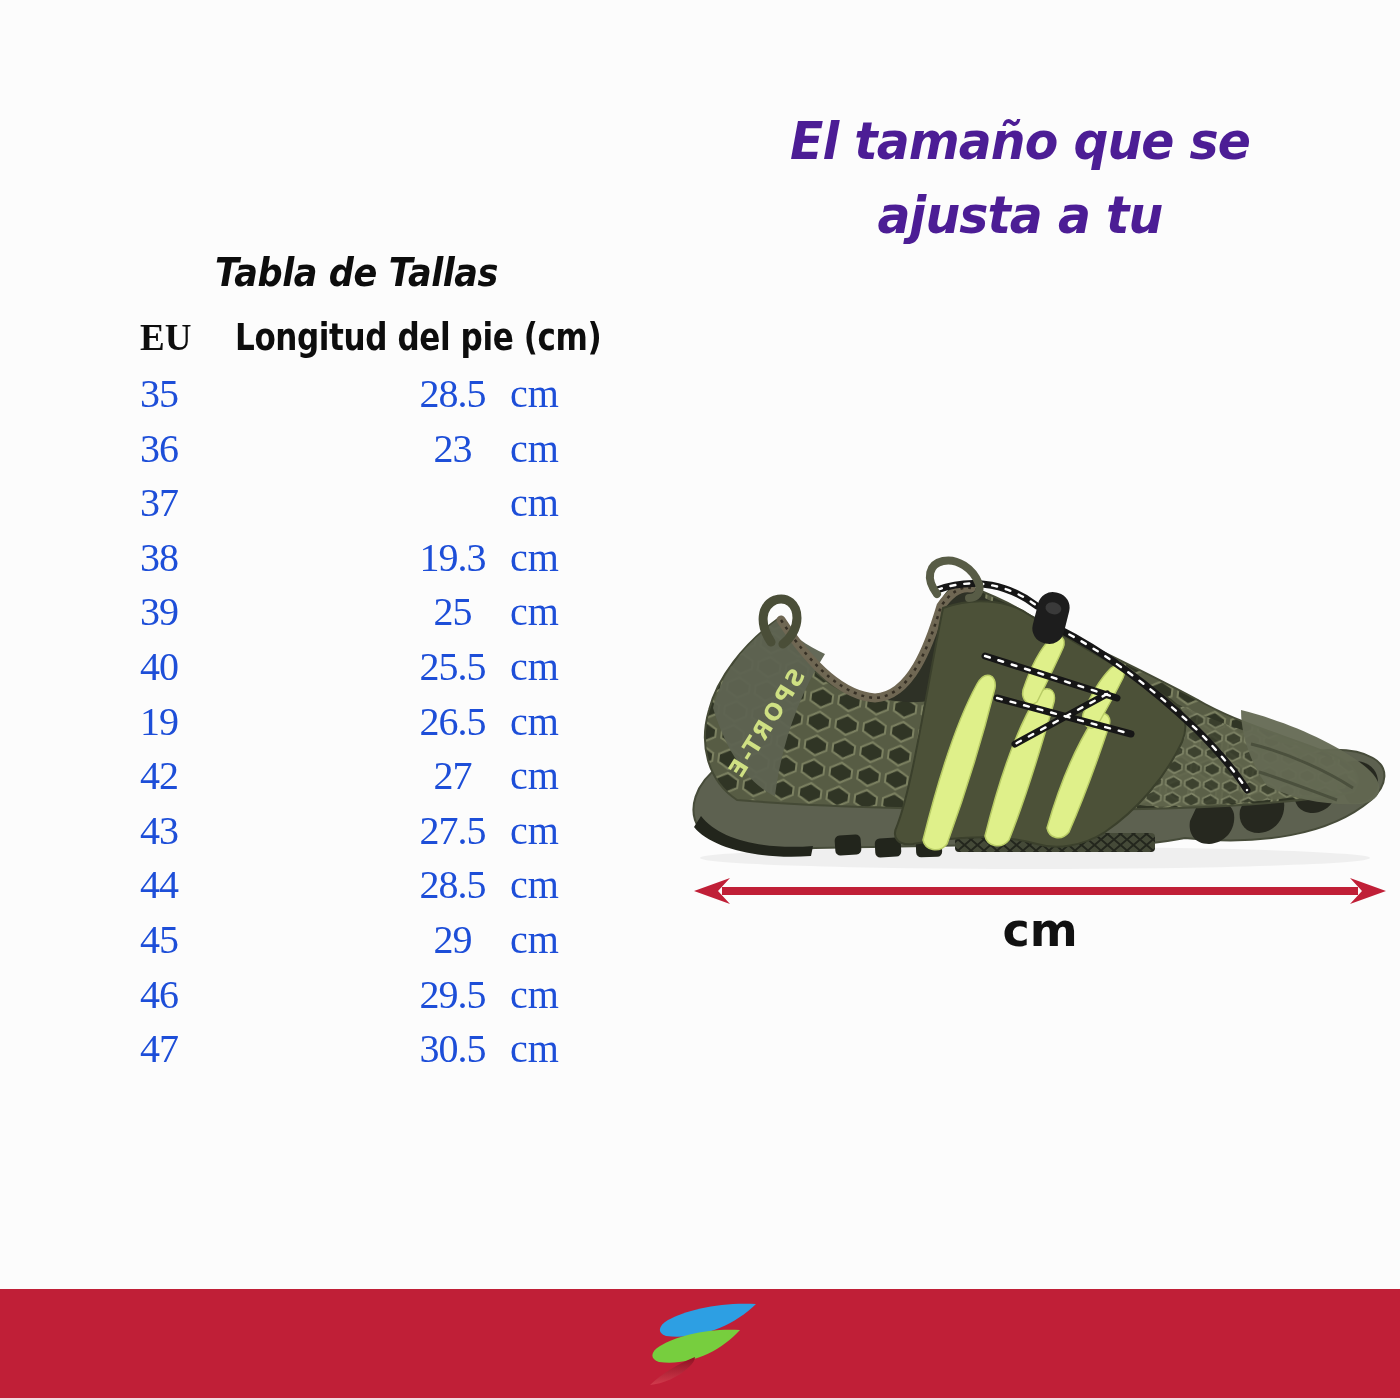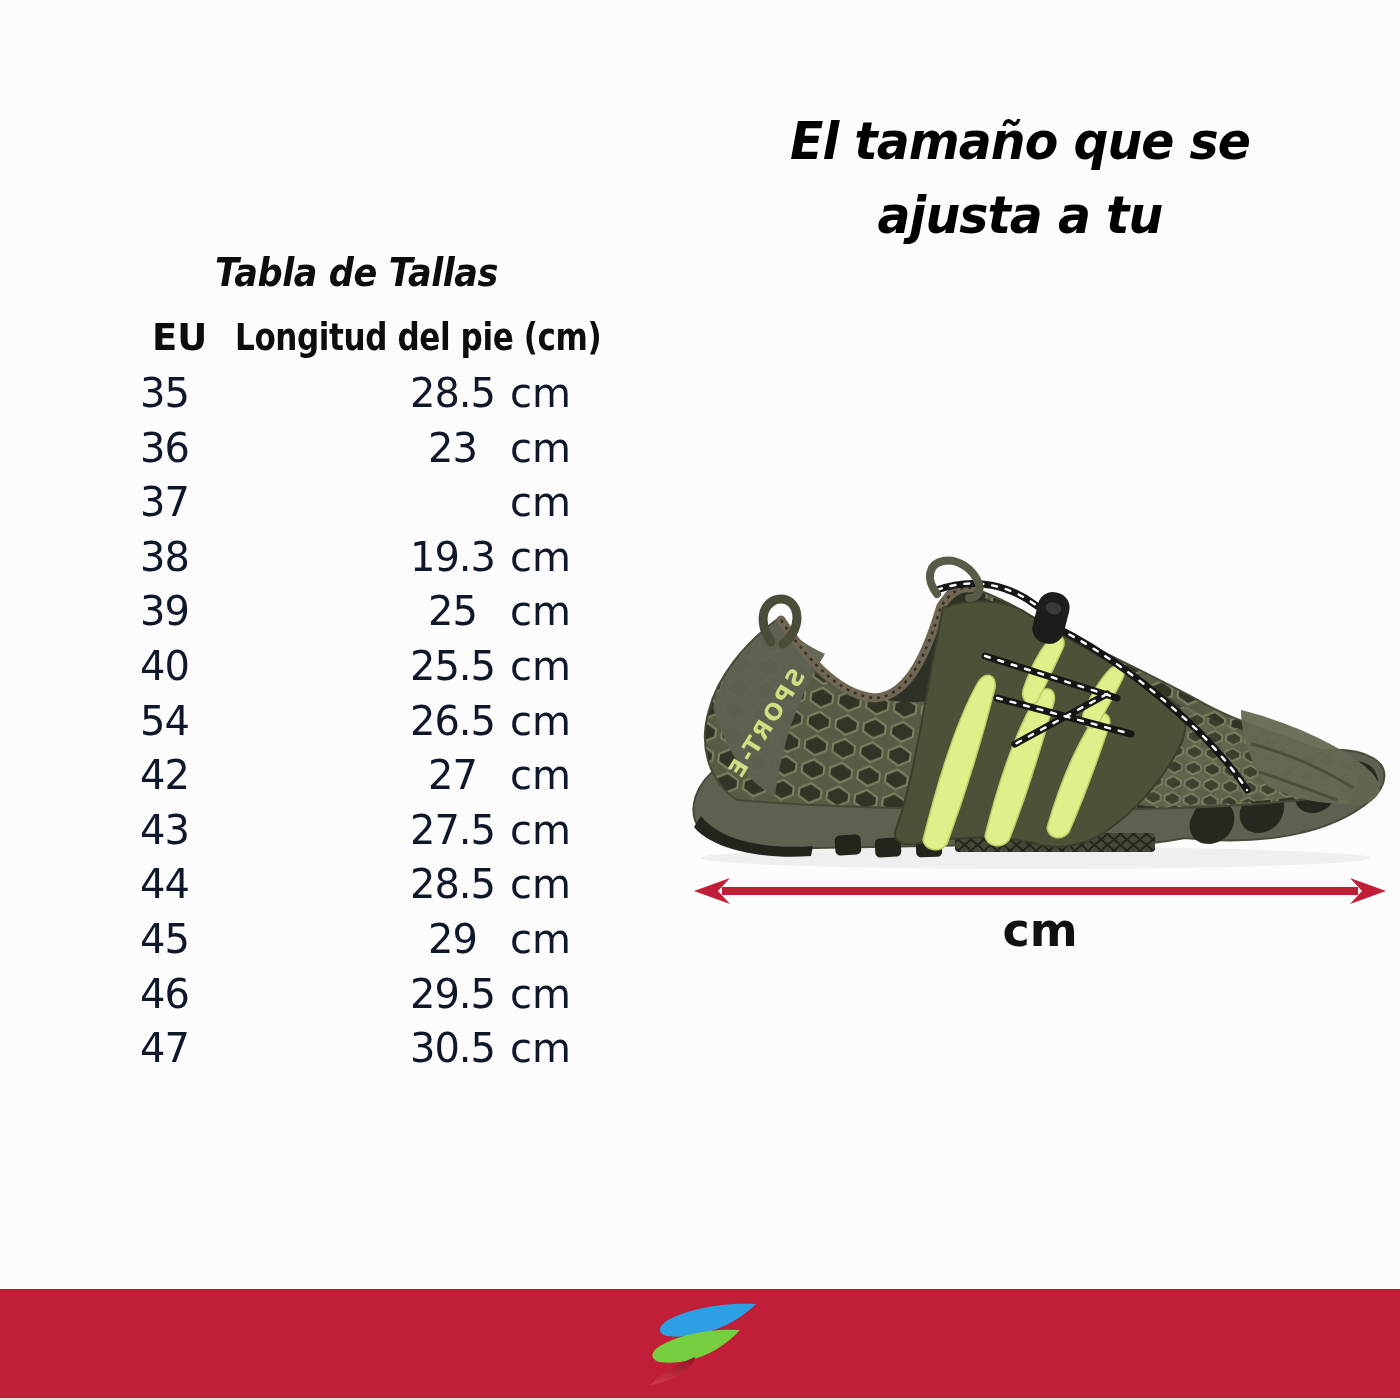--- a/index.html
+++ b/index.html
@@ -3,35 +3,35 @@
 <meta charset="utf-8">
 <style>
   html,body{margin:0;padding:0;}
   .canvas{
     position:relative;width:1400px;height:1400px;overflow:hidden;
     background:#fcfcfc;font-family:"DejaVu Sans","Liberation Sans",sans-serif;color:#101010;
   }
   
   .title{
     position:absolute;left:650px;top:104px;width:740px;text-align:center;
-    font-style:italic;font-weight:800;font-size:52px;line-height:74px;color:#000000;
+    font-style:italic;font-weight:800;font-size:52px;line-height:74px;color:#4c1d95;
     letter-spacing:-1px;
   }
   .title .tline{transform:scaleX(.94);transform-origin:center;}
   
   .chart-heading{
     position:absolute;left:215px;top:250px;
     font-style:italic;font-weight:800;font-size:39px;color:#0d0d0d;
     transform:scaleX(.9);transform-origin:left;letter-spacing:-0.5px;
   }
   .chart-header{position:absolute;left:0;top:316px;width:700px;height:48px;font-weight:700;font-size:37px;color:#0d0d0d;}
-  .col-eu{position:absolute;left:152px;top:0;}
+  .col-eu{position:absolute;left:140px;top:0;font-family:Liberation Serif, serif;}
   .col-length{position:absolute;left:235px;top:0;transform:scaleX(.84);transform-origin:left;letter-spacing:-0.5px;white-space:nowrap;}
   .rows{position:absolute;left:0;top:366px;width:700px;}
-  .srow{position:relative;height:54.6px;font-size:40px;letter-spacing:-1px;color:#0f172a;}
+  .srow{position:relative;height:54.6px;font-size:40px;letter-spacing:-1px;color:#1d4ed8;font-family:Liberation Serif, serif;}
   .srow .eu{position:absolute;left:140px;top:4px;}
   .srow .len{position:absolute;left:340px;top:4px;width:225px;text-align:center;}
   .srow .unit{position:absolute;left:510px;top:4px;letter-spacing:0;}
   
   .shoe{position:absolute;left:685px;top:548px;width:710px;height:330px;}
   
   .arrow{position:absolute;left:690px;top:877px;width:700px;height:28px;}
   .measure-label{
     position:absolute;left:940px;top:903px;width:200px;text-align:center;
     font-weight:700;font-size:46px;color:#111;
@@ -89,21 +89,21 @@
         <span class="unit">cm</span>
       </div>
 
       <div class="srow">
         <span class="eu">40</span>
         <span class="len">25.5</span>
         <span class="unit">cm</span>
       </div>
 
       <div class="srow">
-        <span class="eu">54</span>
+        <span class="eu">19</span>
         <span class="len">26.5</span>
         <span class="unit">cm</span>
       </div>
 
       <div class="srow">
         <span class="eu">42</span>
         <span class="len">27</span>
         <span class="unit">cm</span>
       </div>
 

